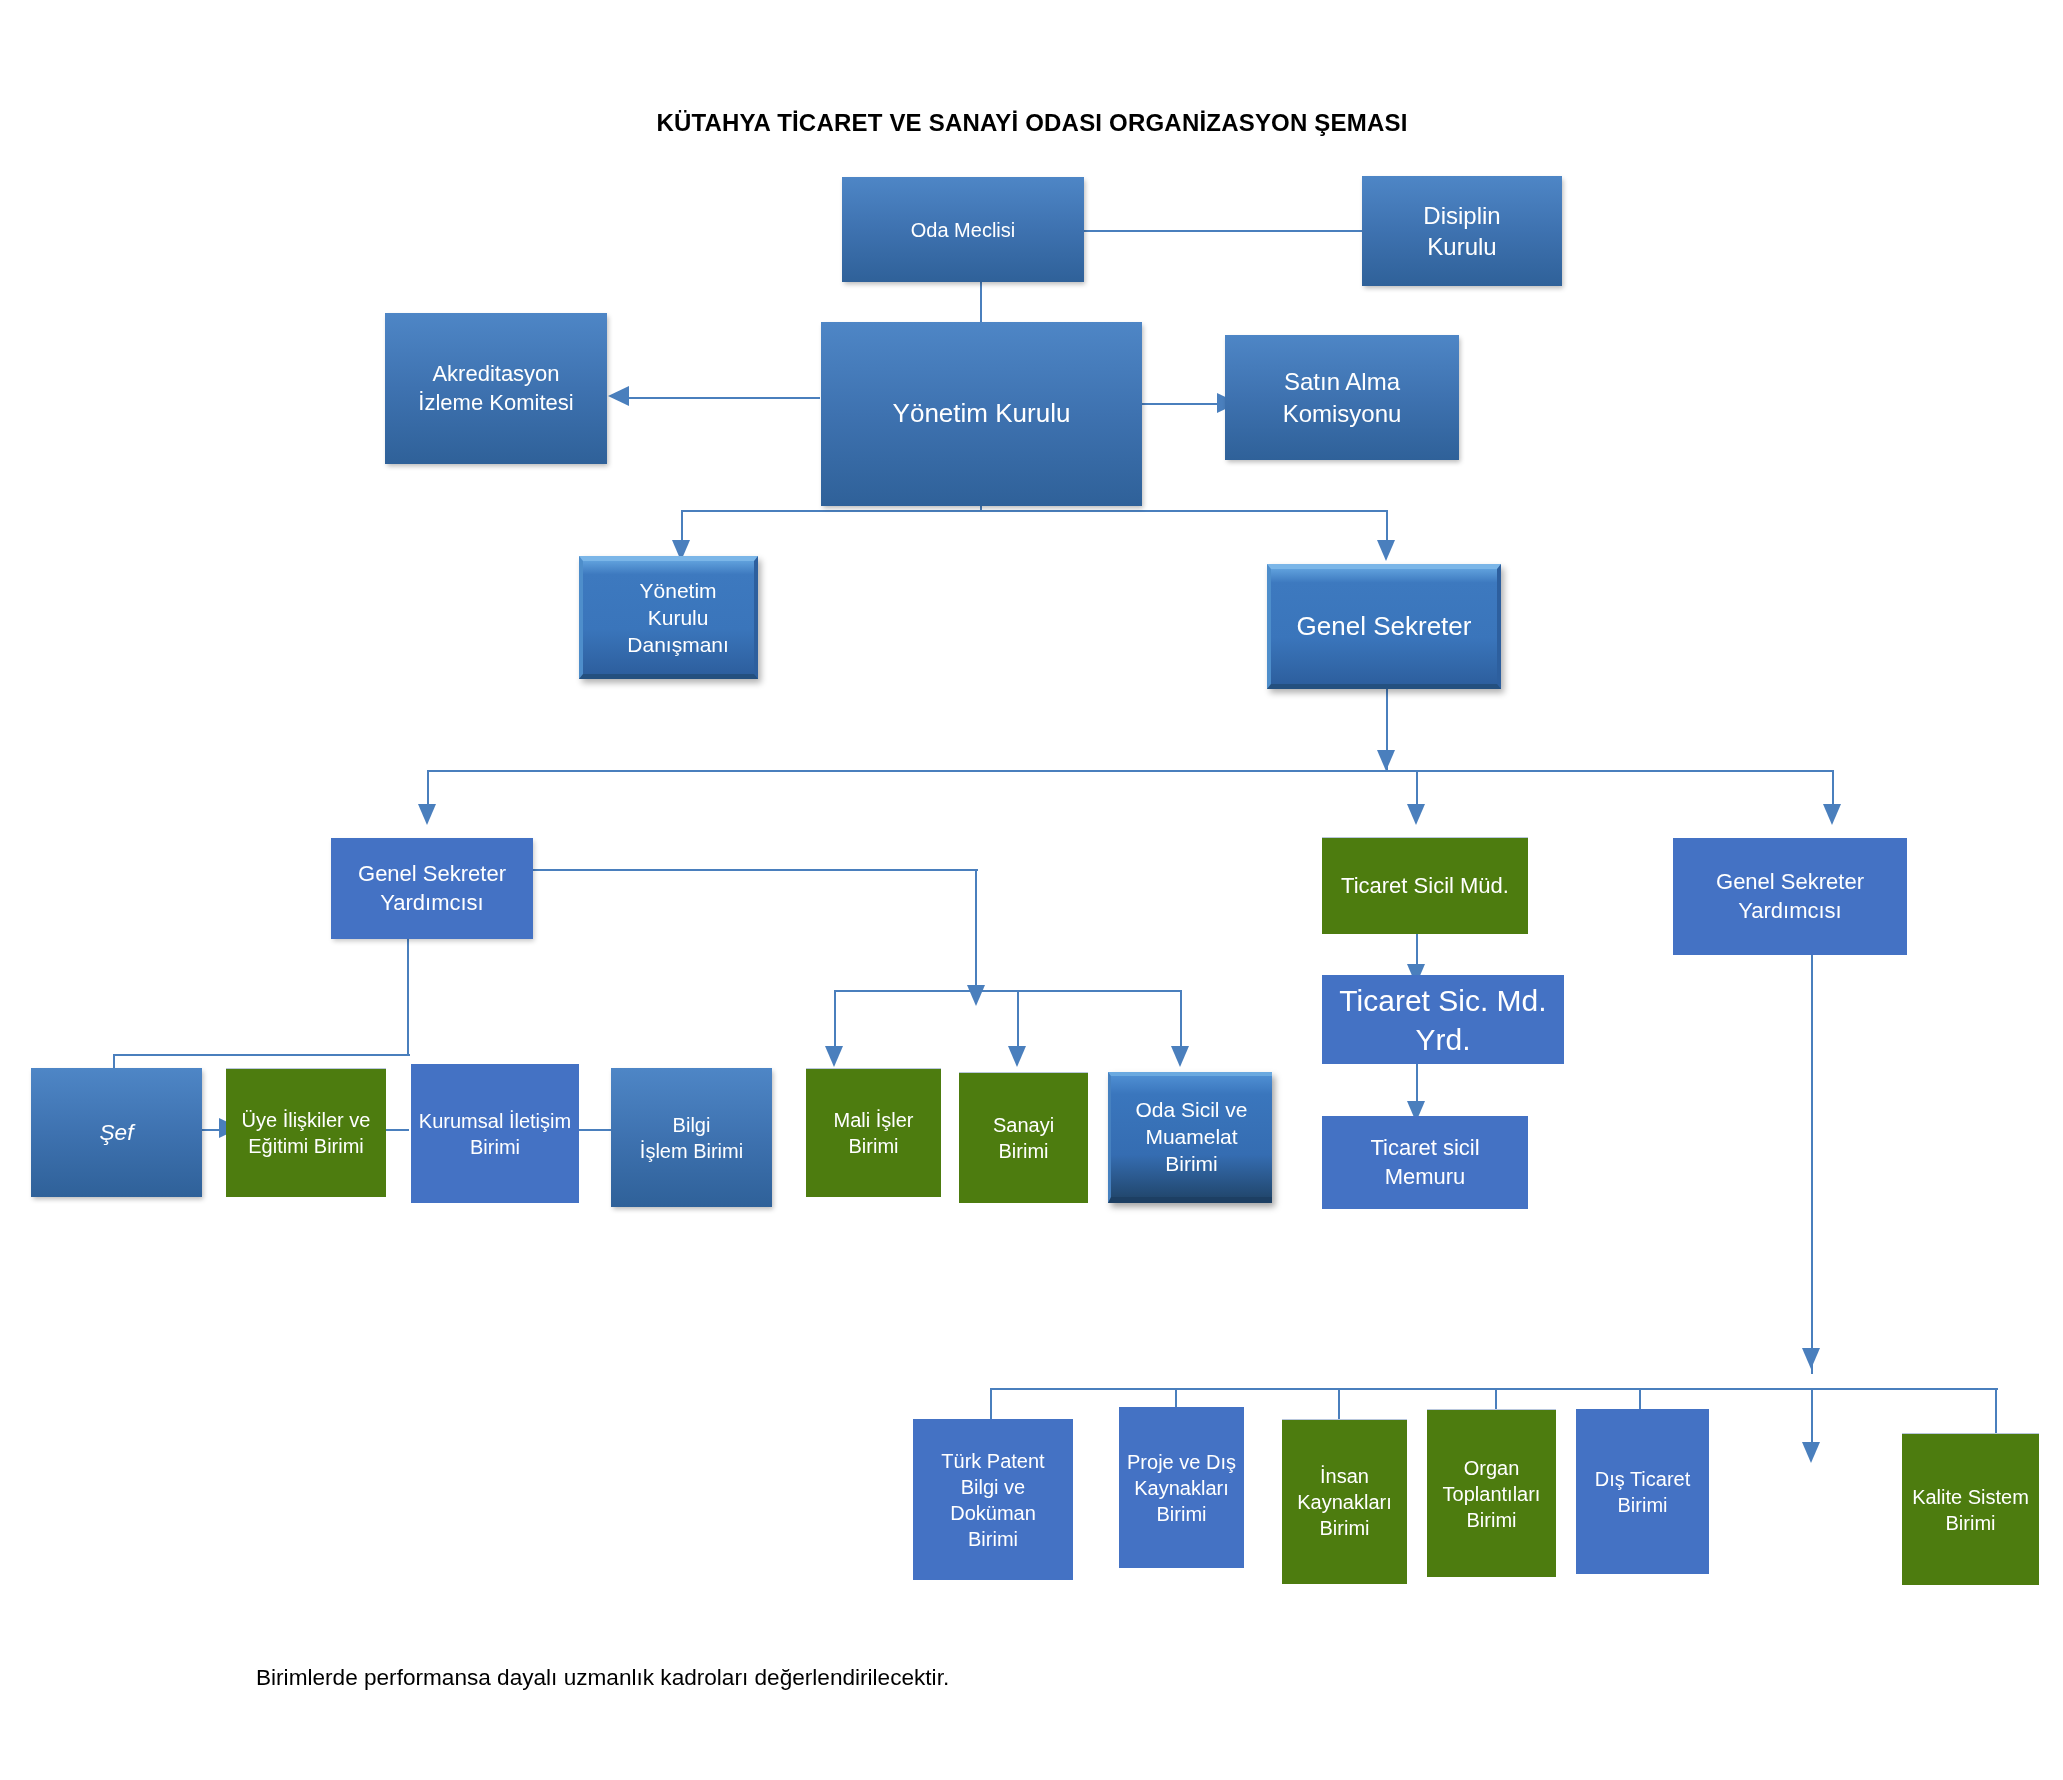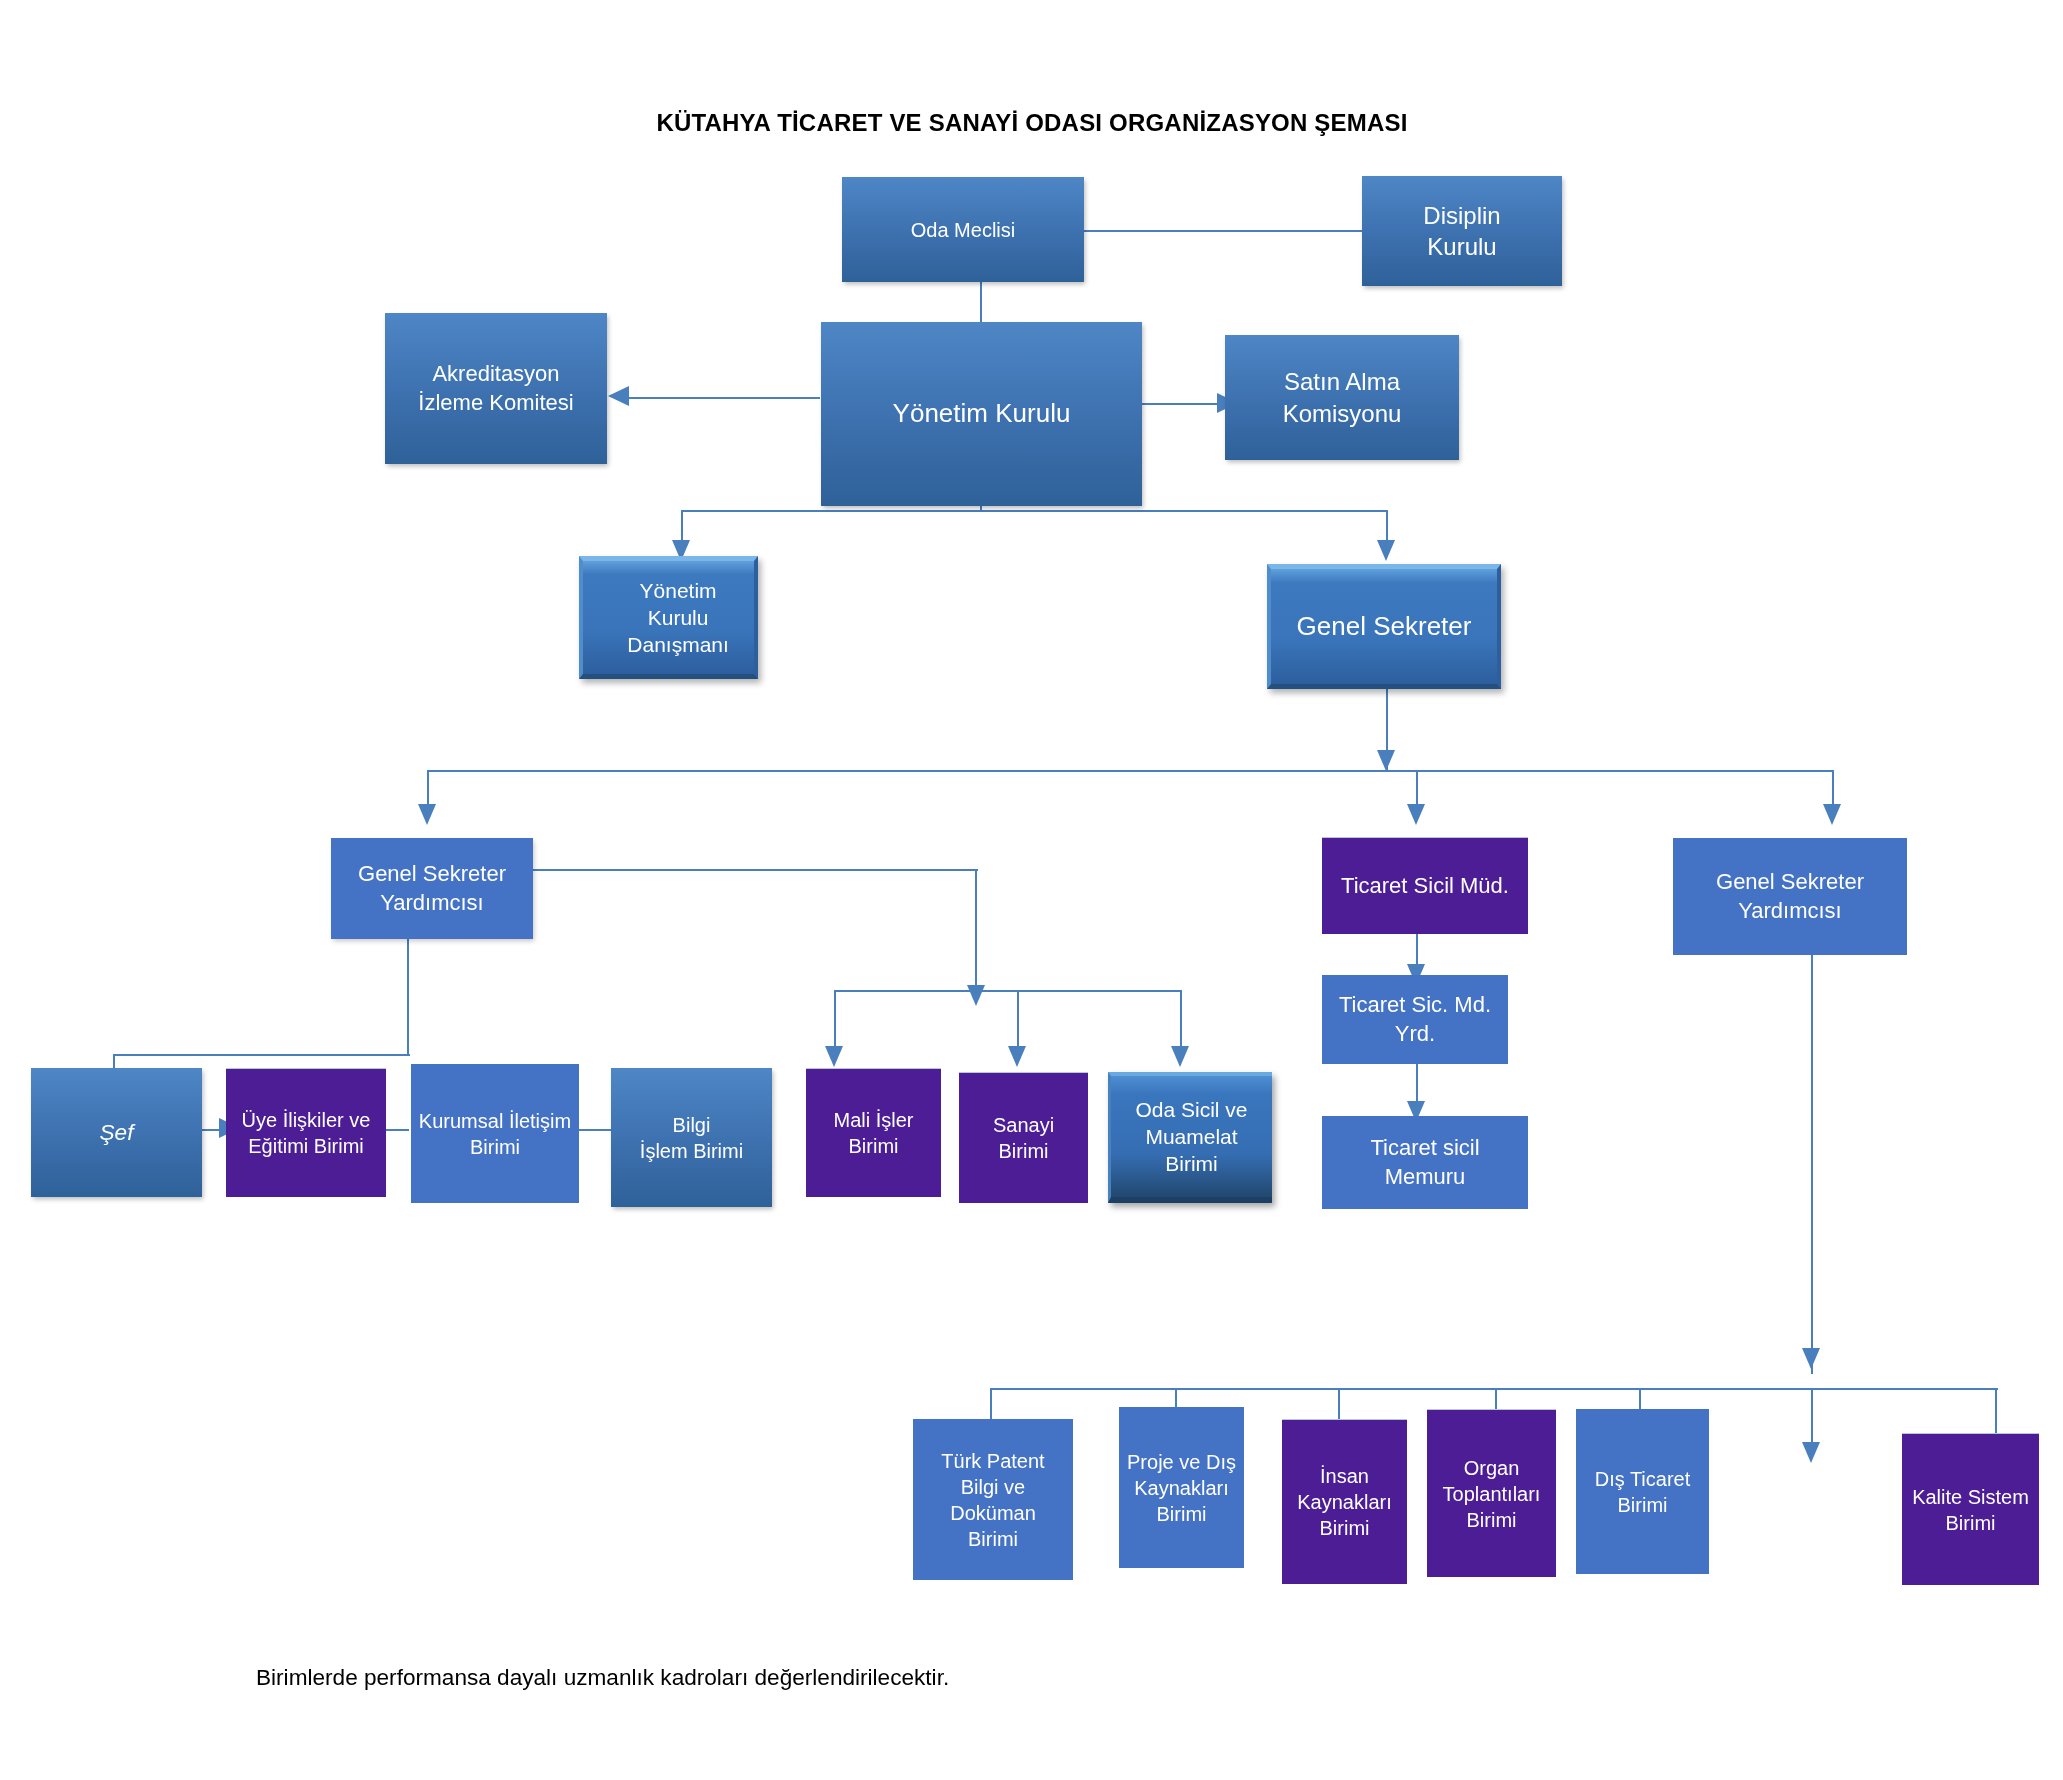--- a/index.html
+++ b/index.html
@@ -46,21 +46,21 @@
     text-align: center;
     color: #ffffff;
     line-height: 1.30;
     padding: 3.2px 4.8px;
     z-index: 5;
   }
   .node span { display: block; width: 100%; }
 
   
   .flat {
-    background: #4c1d95;
+    background: #4d7c0f;
     border-top: 1.6px solid #b9c7dc;
   }
   .flat-plain {
     background: #4472c4;
   }
   
   .grad {
     background: linear-gradient(180deg, #4e86c6 0%, #3e72b0 50%, #2f6199 100%);
     box-shadow: 2.4px 3.2px 4.8px rgba(0,0,0,0.28);
   }
@@ -251,21 +251,21 @@
     <span>Ticaret Sicil Müd.</span>
   </div>
 
   <div class="node flat-plain" style="left:1673px; top:838px; width:234px; height:117px; font-size:22px;">
     <span>
       <span>Genel Sekreter</span>
       <span>Yardımcısı</span>
     </span>
   </div>
 
-  <div class="node flat-plain" style="left:1322px; top:975px; width:186px; height:89px; font-size:22px;">
+  <div class="node flat-plain" style="left:1322px; top:975px; width:242px; height:89px; font-size:30px;">
     <span>
       <span>Ticaret Sic. Md.</span>
       <span>Yrd.</span>
     </span>
   </div>
 
   <div class="node flat-plain" style="left:1322px; top:1116px; width:206px; height:93px; font-size:22px;">
     <span>
       <span>Ticaret sicil</span>
       <span>Memuru</span>

